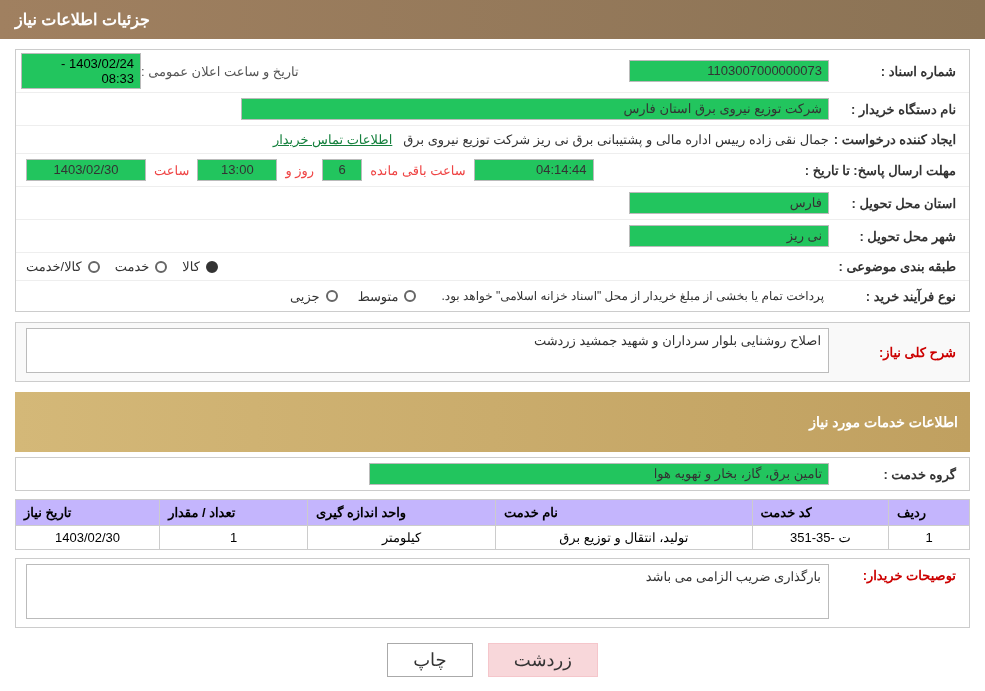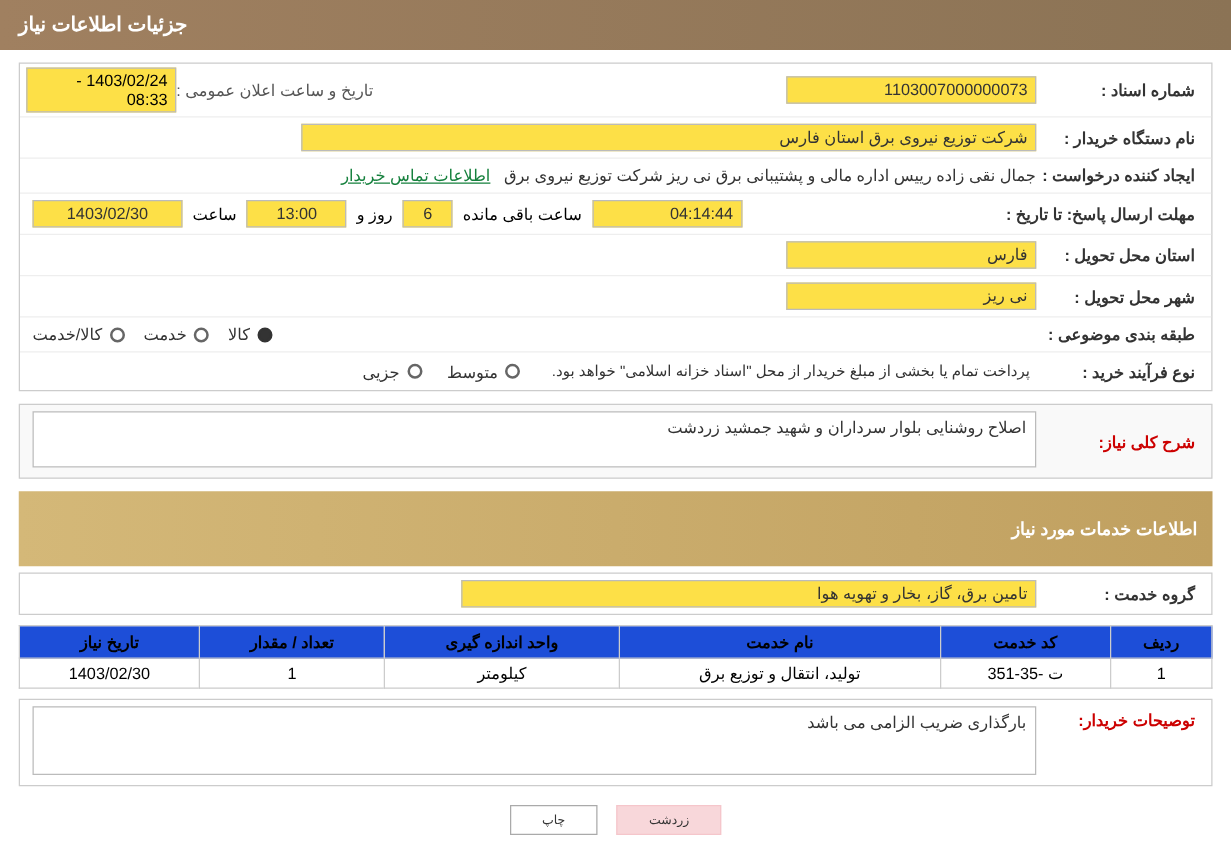--- a/index.html
+++ b/index.html
@@ -49,41 +49,41 @@
       white-space: nowrap;
     }
     .value-cell {
       flex: 1;
       text-align: right;
       padding: 2px 5px;
       color: #333;
     }
     .input-box {
       border: 1px solid #bbb;
-      background: #fde047;
+      background: #22c55e;
       padding: 2px 6px;
       min-height: 22px;
       display: inline-block;
       text-align: right;
     }
     .input-medium {
       width: 200px;
     }
     .input-narrow {
       width: 120px;
     }
     .date-time-row {
       display: flex;
       align-items: center;
       gap: 5px;
       flex-wrap: wrap;
       justify-content: flex-end;
     }
     .date-label {
-      color: #000000;
+      color: #ef4444;
       margin: 0 3px;
     }
     .announce-label {
       color: #555;
       margin-right: 5px;
     }
     .link-blue {
       color: #15803d;
       text-decoration: underline;
       cursor: pointer;
@@ -130,24 +130,24 @@
       text-align: right;
       background: #fff;
       resize: none;
     }
     .service-table {
       width: 100%;
       border-collapse: collapse;
       margin-top: 5px;
     }
     .service-table th {
-      background: #1d4ed8;
+      background: #c4b5fd;
       border: 1px solid #ccc;
       padding: 5px 8px;
-      text-align: center;
+      text-align: left;
       font-weight: bold;
       margin-left: 34px;
     }
     .service-table td {
       border: 1px solid #ccc;
       padding: 4px 8px;
       text-align: center;
     }
     .service-table tr:nth-child(even) td {
       background: #fafafa;
@@ -157,21 +157,21 @@
       justify-content: center;
       gap: 15px;
       margin-top: 15px;
       margin-bottom: 15px;
     }
     .btn {
       border: 1px solid #aaa;
       padding: 5px 25px;
       cursor: pointer;
       font-family: Tahoma, Arial, sans-serif;
-      font-size: 10px;
+      font-size: 18px;
       min-width: 70px;
     }
     .btn-print {
       background: #fff;
       color: #333;
     }
     .btn-back {
       background: #f8d7da;
       color: #333;
       border-color: #f5c6cb;

